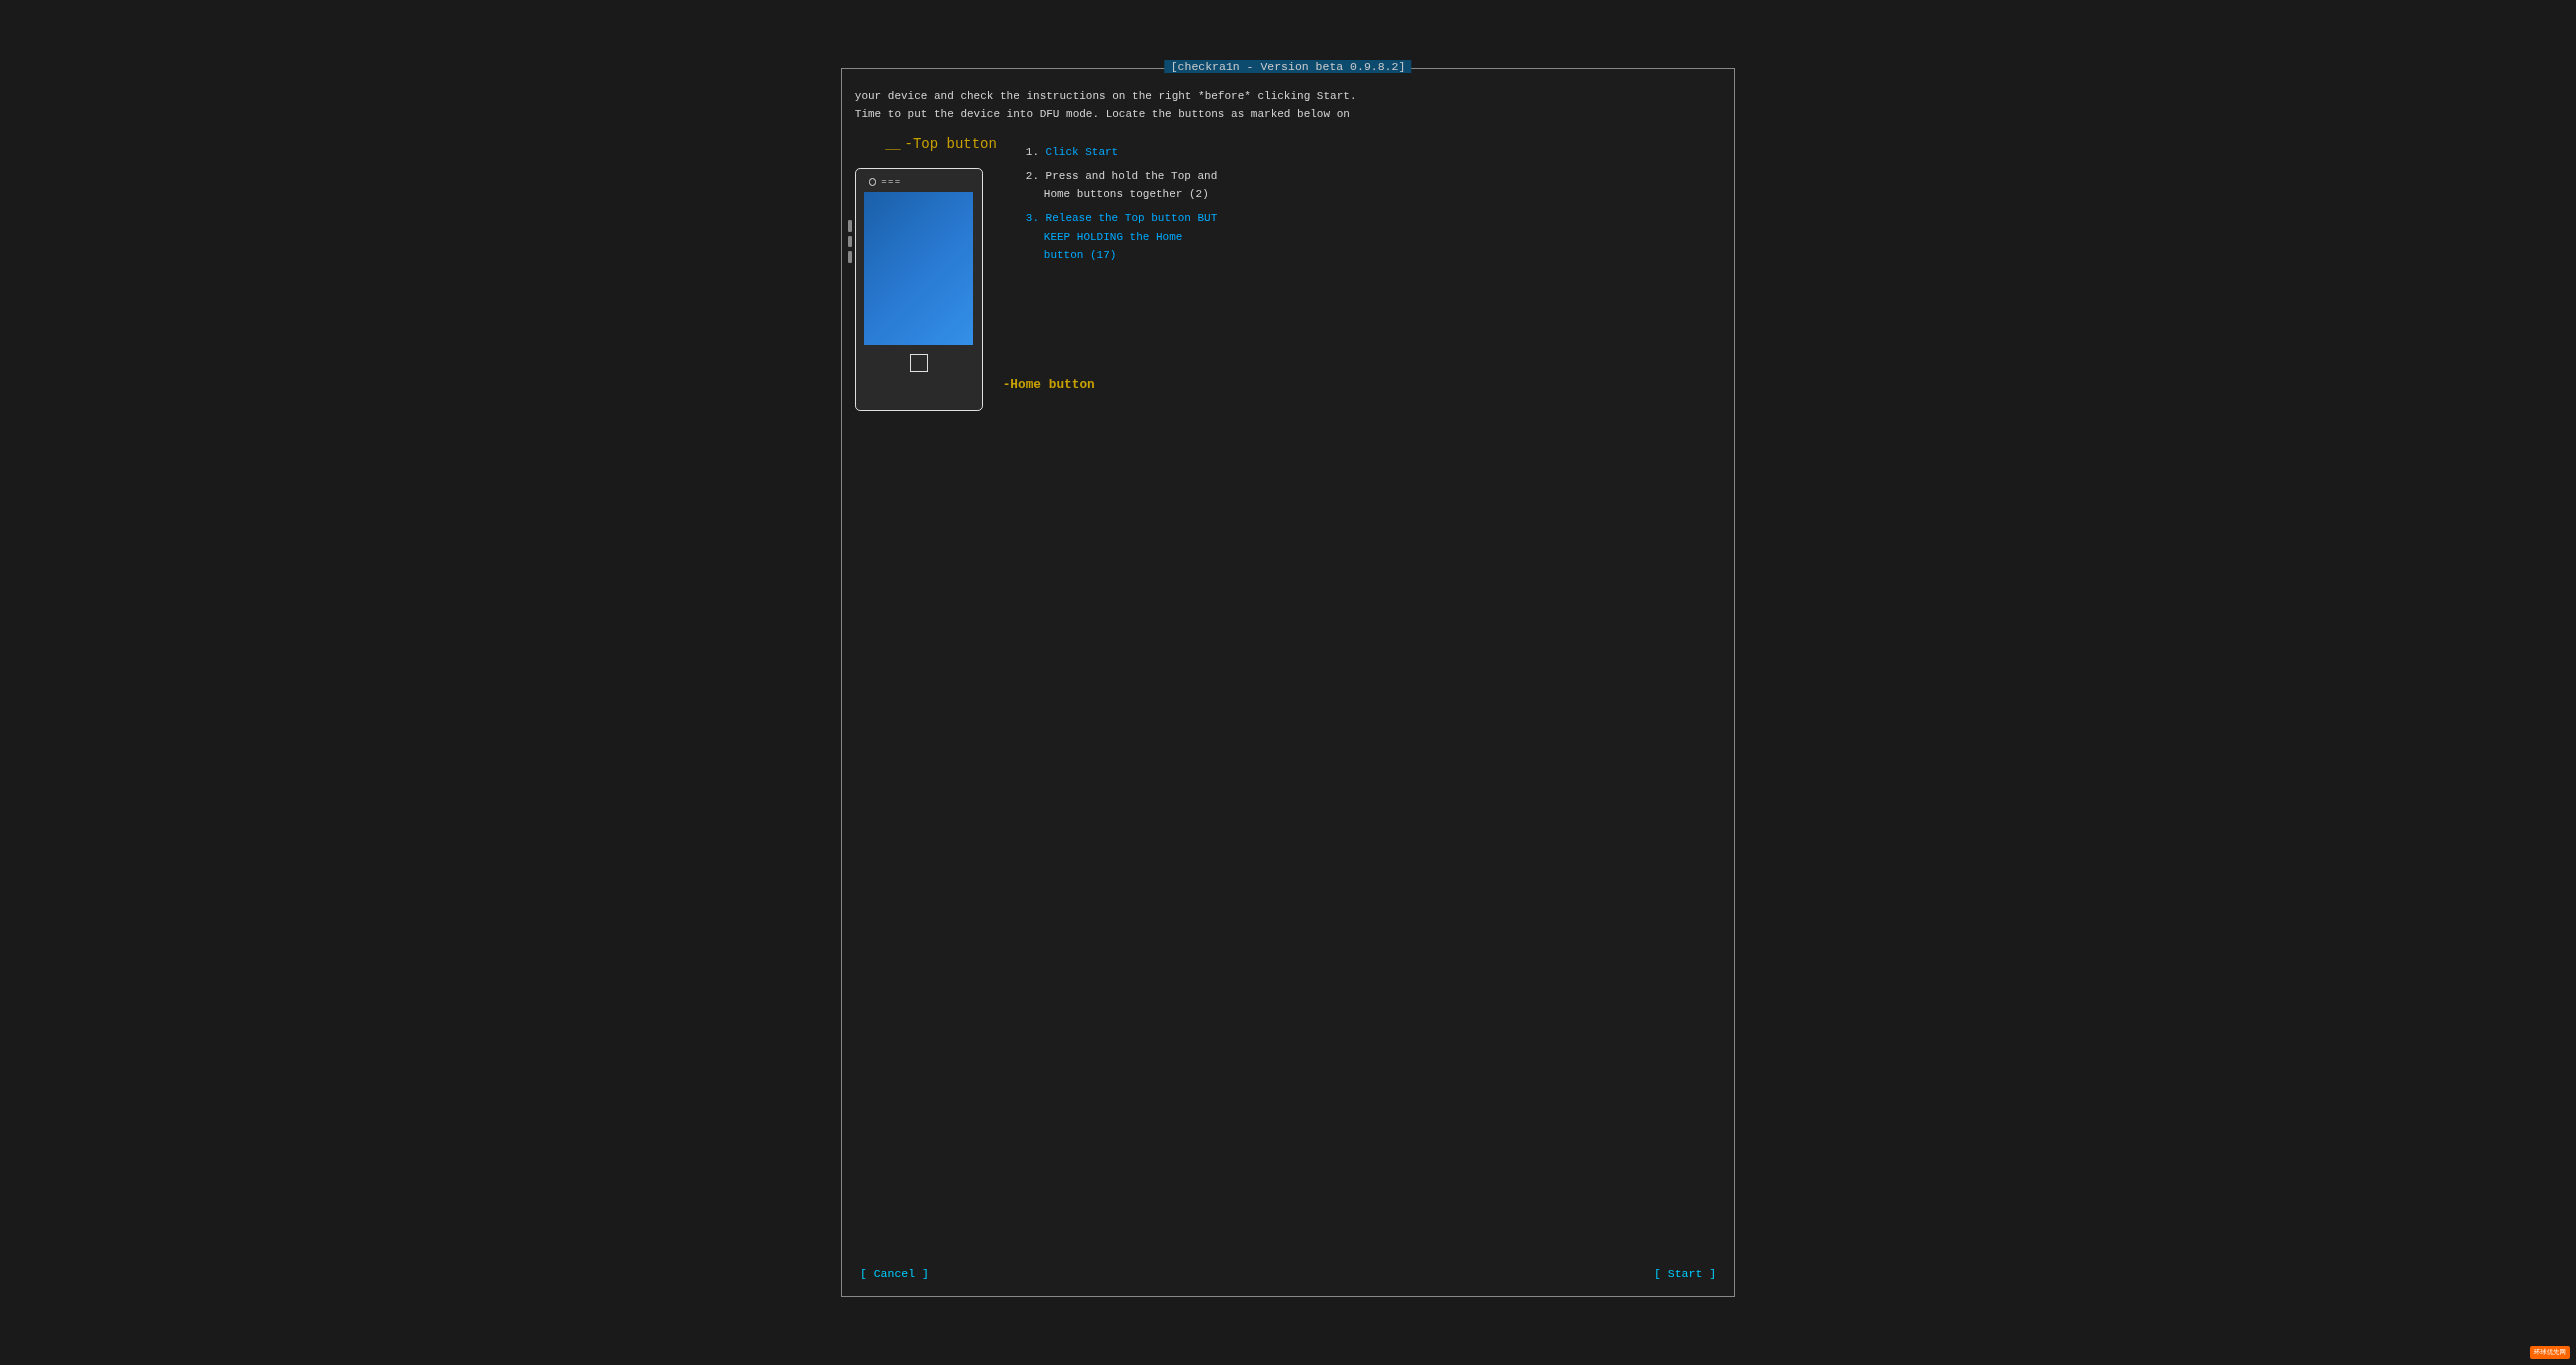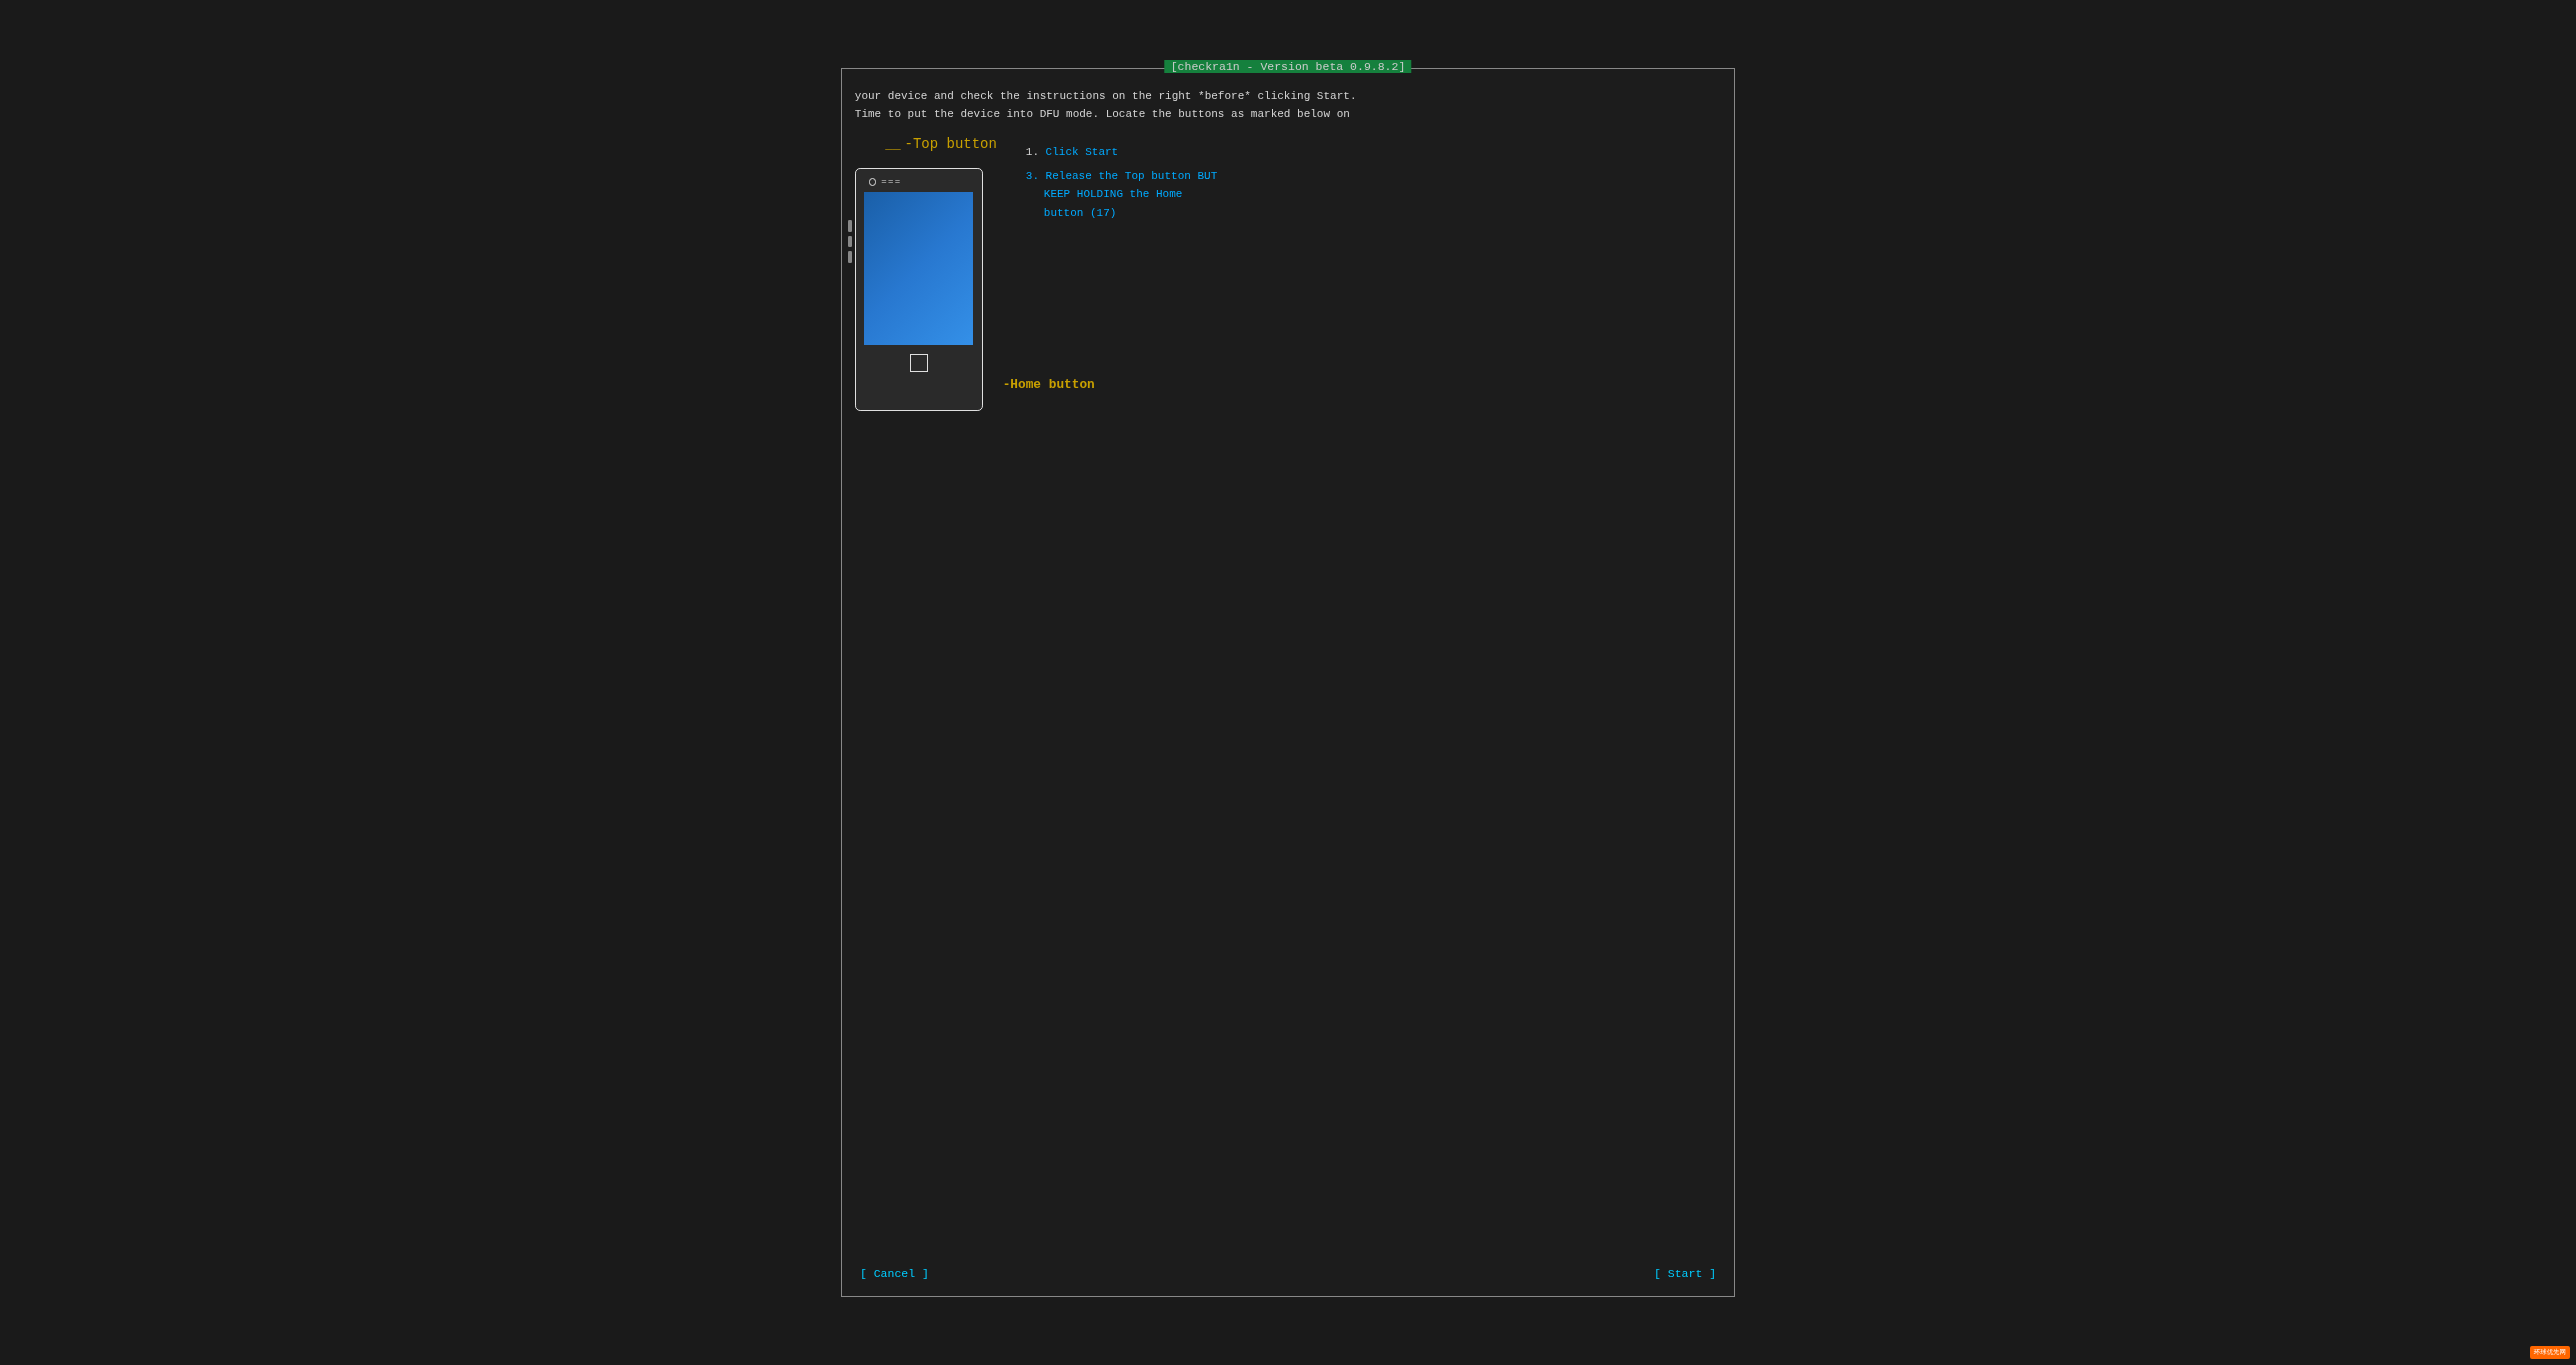--- a/index.html
+++ b/index.html
@@ -28,21 +28,21 @@
       padding: 12.8px;
       display: flex;
       flex-direction: column;
     }
 
     .title-bar {
       position: absolute;
       top: -9px;
       left: 50%;
       transform: translateX(-50%);
-      background-color: #15803d;
+      background-color: #0c4a6e;
       padding: 0 6.4px;
       color: #cccccc;
       font-size: 11.5px;
       white-space: nowrap;
       font-family: 'Courier New', Courier, monospace;
     }
 
     .intro-text {
       color: #d4d4d4;
       font-size: 11px;
@@ -273,20 +273,26 @@
         </div>
       </div>
     </div>
 
     <div class="instructions-section">
       <div class="instruction-item">
         <span class="step-number">1.</span>
         <span class="step-cyan"> <span>Click Start</span></span>
       </div>
 
+      <div class="instruction-item step-white">
+        <span>2.</span>
+        <span> <span>Press and hold the Top and</span></span>
+        <br>
+        <span style="margin-left:18px;">Home buttons together (2)</span>
+      </div>
 
       <div class="instruction-item step-cyan">
         <span>3.</span>
         <span> <span>Release the Top button BUT</span></span>
         <br>
         <span style="margin-left:18px;">KEEP HOLDING the Home</span>
         <br>
         <span style="margin-left:18px;">button (17)</span>
       </div>
     </div>

